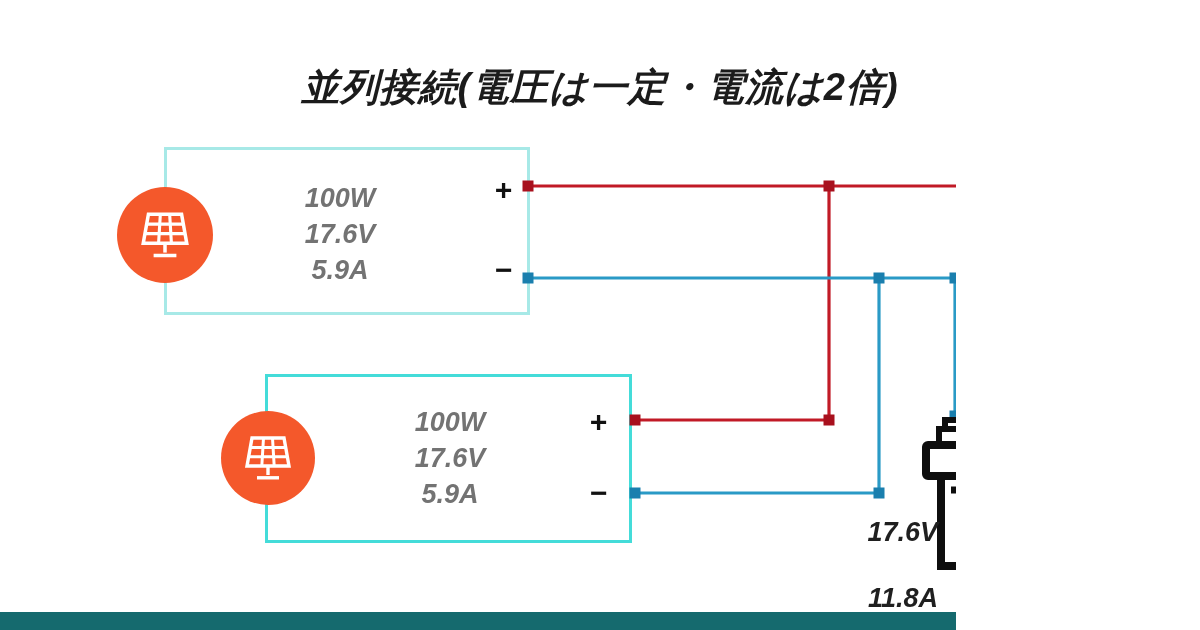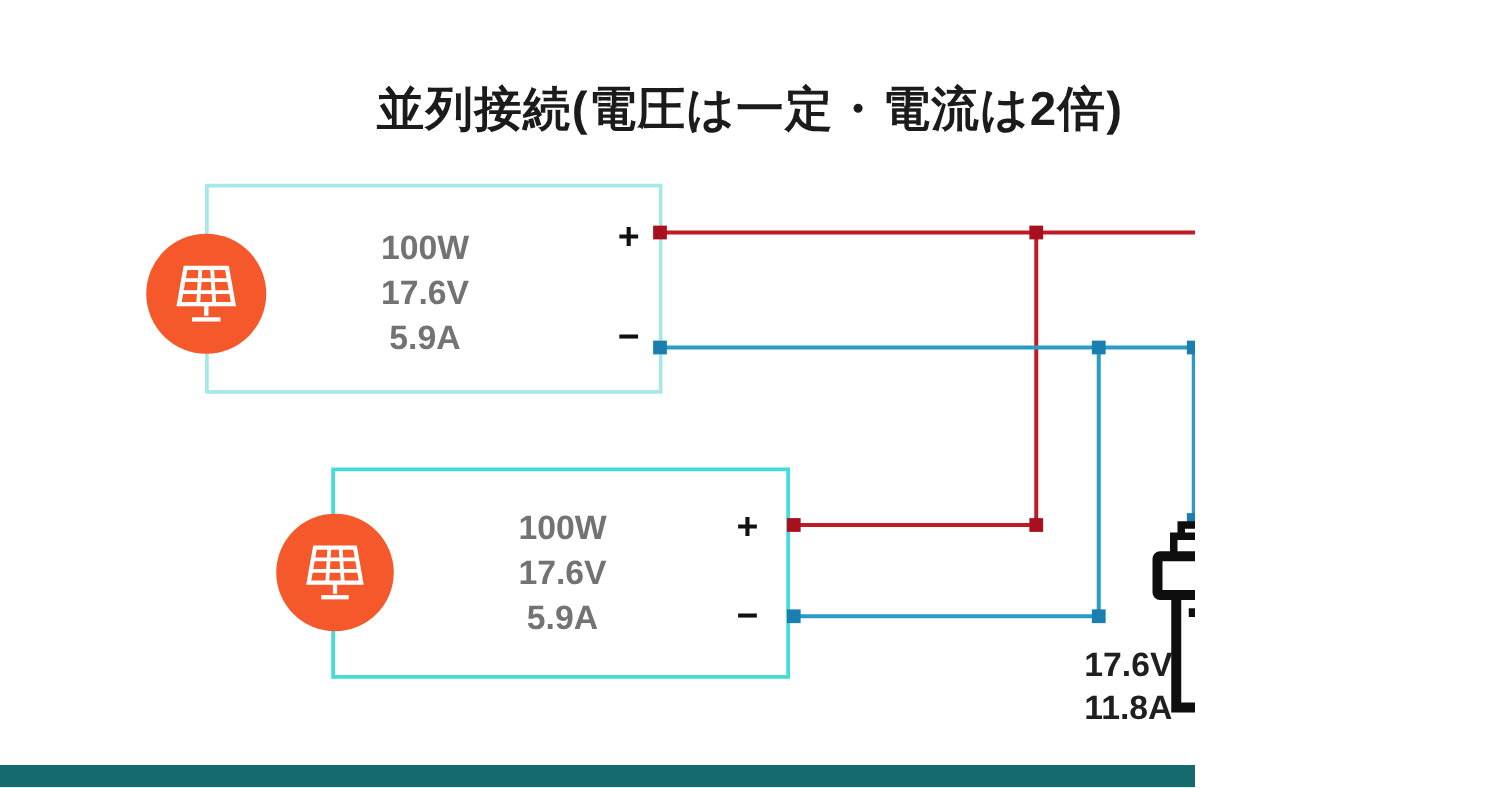--- a/index.html
+++ b/index.html
@@ -1,18 +1,19 @@
 <!DOCTYPE html>
 <html><head>
 <meta charset="utf-8">
 <style>
   html,body{margin:0;padding:0;background:#ffffff;}
   .canvas{
     position:relative;width:956px;height:630px;overflow:hidden;background:#ffffff;
     font-family:"Liberation Sans","DejaVu Sans",sans-serif;
+    font-style:italic;
   }
   
   .title{
     position:absolute;left:0;top:62px;width:1200px;text-align:center;
     font-size:38px;font-weight:800;color:#1b1b1b;letter-spacing:1px;z-index:1;
   }
   
   .logo{position:absolute;left:998px;top:18px;width:130px;z-index:1;}
   .logo svg{display:block;margin:0 auto;}
   .brand{margin-top:2px;text-align:center;font-size:13px;font-weight:800;
@@ -35,21 +36,21 @@
   .plus1{left:488px;top:172px;}
   .minus1{left:488px;top:252px;}
   .plus2{left:583px;top:404px;}
   .minus2{left:583px;top:475px;}
   
   .wires{position:absolute;left:0;top:0;z-index:3;pointer-events:none;}
   
   .batlabel{position:absolute;width:120px;text-align:right;z-index:4;
     font-size:27px;font-weight:700;color:#1f1f1f;line-height:30px;}
   .batv{left:818px;top:517px;}
-  .bata{left:818px;top:551px;}
+  .bata{left:818px;top:583px;}
   
   .footer-bar{position:absolute;left:0;top:612px;width:1200px;height:18px;
     background:#156a6e;z-index:5;}
 </style>
 </head>
 <body>
 
 <div class="canvas">
 
   <div class="title">並列接続(電圧は一定・電流は2倍)</div>

